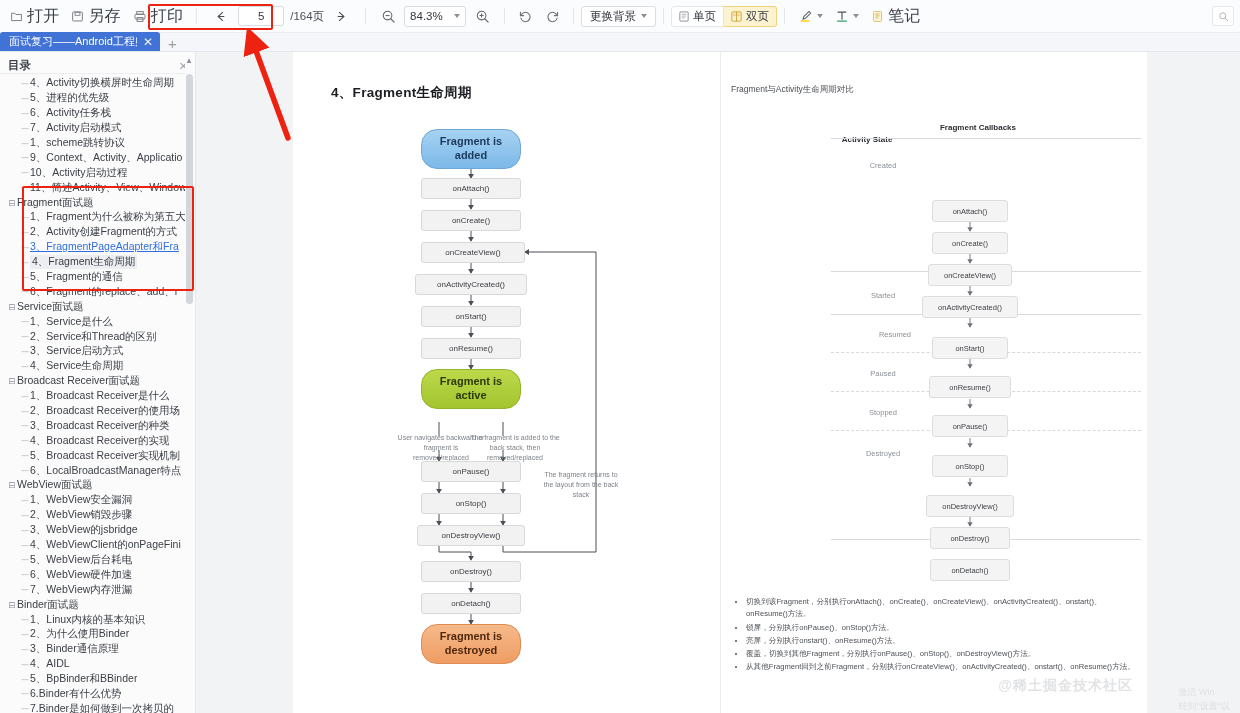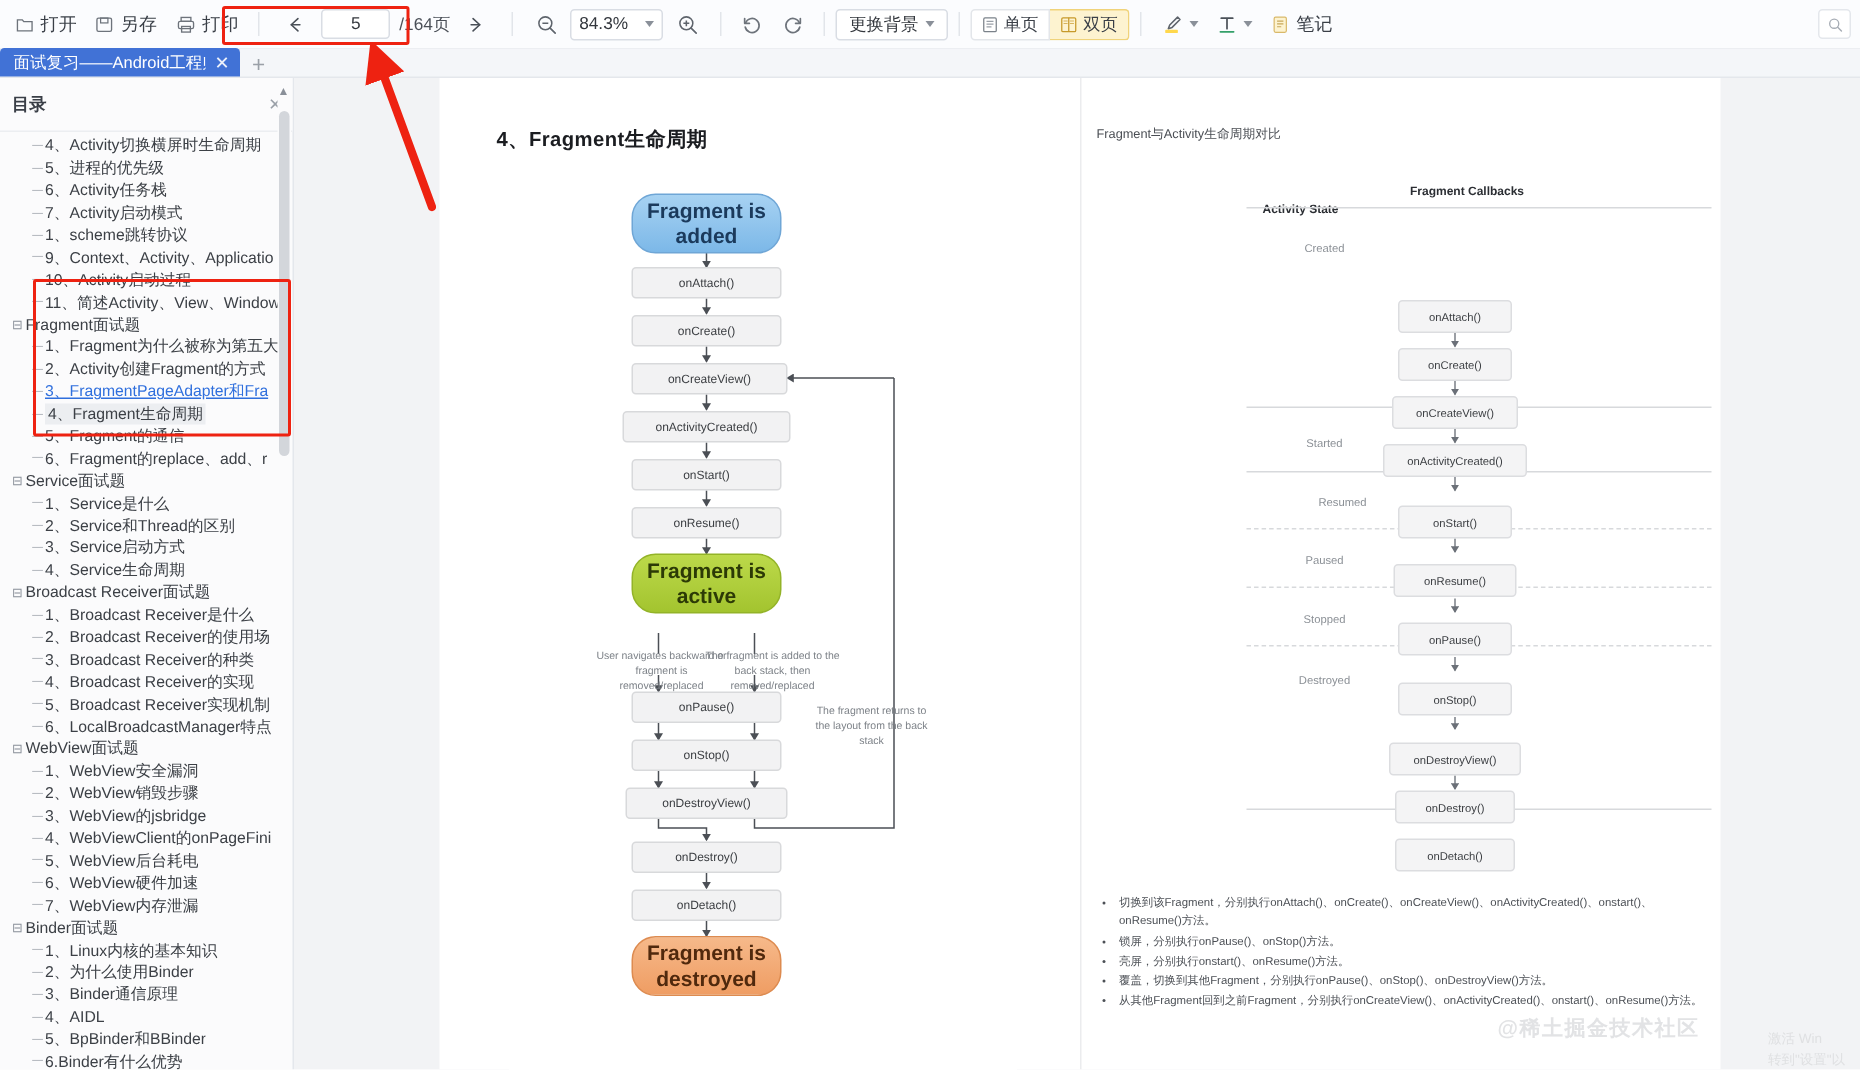--- a/index.html
+++ b/index.html
@@ -20,21 +20,21 @@
     border-bottom: 1px solid #eceef2;
     display: flex; align-items: center;
     padding-left: 4px;
     font-size: 12px; color: #33373d;
   }
   .tb-item {
     display: flex; align-items: center; gap: 4px;
     height: 24px; padding: 0 6px; border-radius: 4px; cursor: default;
     white-space: nowrap;
   }
-  .tb-label { font-size: 12px; color: #3a3f47; letter-spacing: .2px; }
+  .tb-label { font-size: 16px; color: #3a3f47; letter-spacing: .2px; }
   .tb-sep { width: 1px; height: 16px; background: #e2e5ea; margin: 0 7px; }
   .ic { display:inline-block; line-height:1; }
   svg { display:block; }
 
   .pagebox {
     display: flex; align-items: center; gap: 6px;
     padding: 0 6px;
   }
   .arrowbtn { width:22px; height:22px; display:flex; align-items:center; justify-content:center; border-radius:4px; }
   .pageinput {
@@ -86,21 +86,21 @@
   .tab-title { overflow:hidden; text-overflow:clip; white-space:nowrap; }
   .tab-x { font-size:12px; opacity:.9; line-height:1; }
   .tab-add { font-size:15px; color:#9aa0a8; padding: 0 8px; line-height: 14px; }
 
   
   .sidebar {
     position:absolute; left:0; top:52px; width:196px; height:661px;
     background:#fbfbfc; border-right:1px solid #e4e7ec;
   }
   .sb-head {
-    height:36px; display:flex; align-items:center; justify-content:space-between;
+    height:22px; display:flex; align-items:flex-end; justify-content:space-between;
     padding: 0 7px 0 8px; font-size:11.5px; color:#3a3f47; font-weight:bold;
     border-bottom:1px solid #eceef1; background:#fbfbfc;
   }
   .sb-close { color:#9aa0a8; font-size:11px; }
   .sb-body { position:relative; height:639px; overflow:hidden; padding-top:2px; }
   .node {
     display:flex; align-items:center; height:14.9px; font-size:10.5px;
     color:#3c4046; white-space:nowrap; padding-left:4px;
   }
   .node .tw { width:11px; flex:0 0 11px; text-align:center; color:#8a9099; font-size:8.5px; }
@@ -131,21 +131,21 @@
   .h2 { position:absolute; left:38px; top:32px; font-size:13.5px; font-weight:bold; color:#1b1d21; letter-spacing:.3px;}
 
   
   .fc { position:absolute; left:0; top:0; width:427px; height:661px; }
   .nodebox {
     position:absolute; border:1px solid #d8d9db; background:#f2f2f3; border-radius:3px;
     font-size:8px; color:#3b3e42; display:flex; align-items:center; justify-content:center;
     text-align:center;
   }
   .pill {
-    position:absolute; border-radius:16px; font-size:14px; font-weight:bold;
+    position:absolute; border-radius:16px; font-size:11px; font-weight:bold;
     display:flex; align-items:center; justify-content:center; text-align:center; line-height:1.25;
     color:#2a2c30;
   }
   .pill.blue  { background: linear-gradient(#a7d2f2,#7cb8e8); border:1px solid #6fa6d6; color:#1b3a5c;}
   .pill.green { background: linear-gradient(#bcd94a,#a3c42f); border:1px solid #93b328; color:#2c3a06;}
   .pill.orange{ background: linear-gradient(#f6b98a,#ef9d63); border:1px solid #dd8b50; color:#50290d;}
   .cap {
     position:absolute; font-size:7px; color:#7d8288; text-align:center; line-height:1.45;
   }
   .fcsvg { position:absolute; left:0; top:0; }

